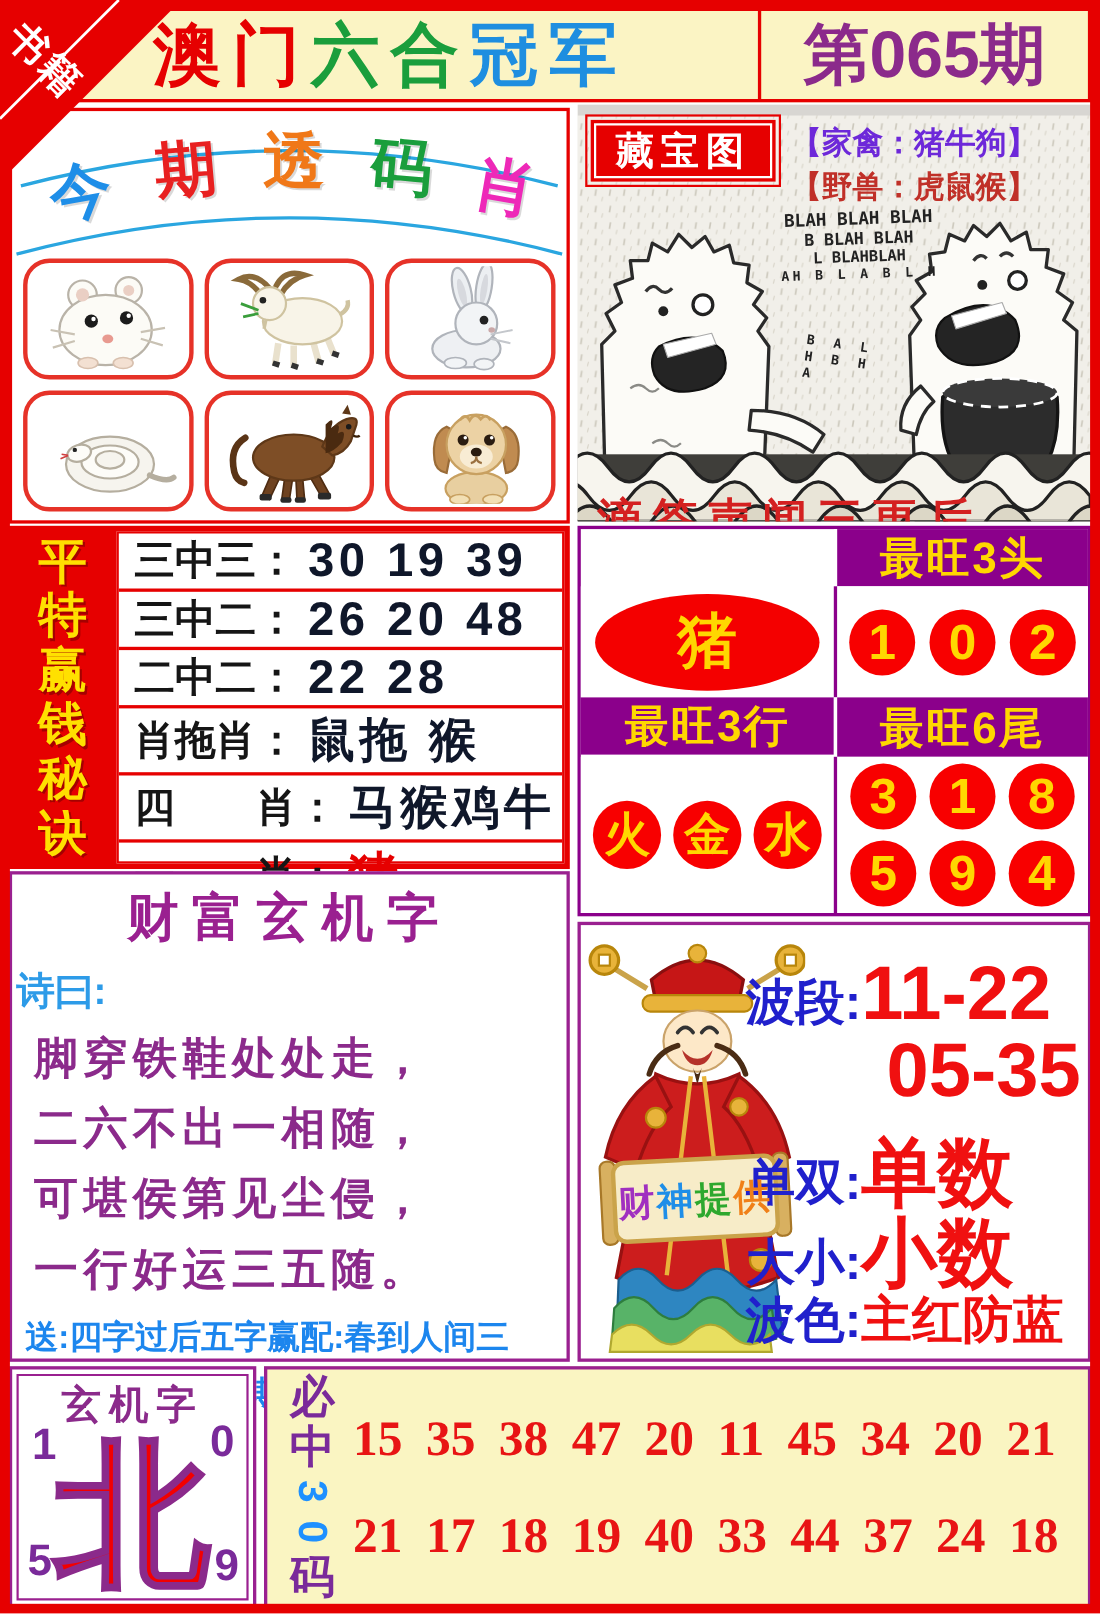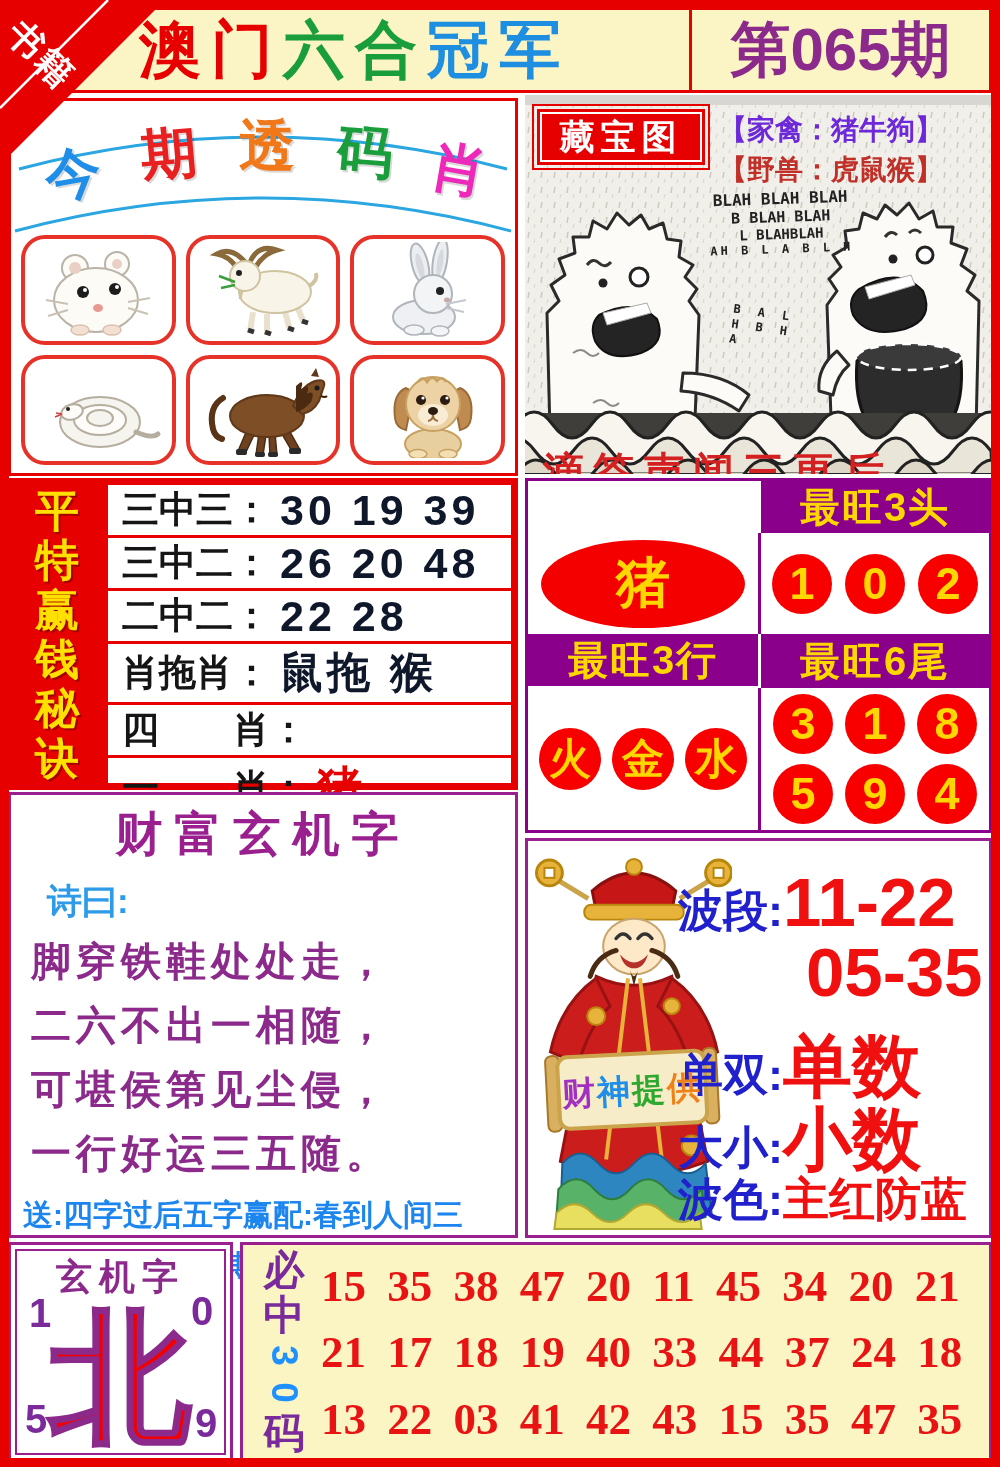--- a/index.html
+++ b/index.html
@@ -40,21 +40,21 @@
                 border-bottom:3px solid #e60000; }
   .secret-row:last-child { border-bottom:none; }
   .srow-label { font-size:37px; font-weight:800; color:#151515; white-space:pre; }
   .srow-value { font-size:43px; font-weight:800; color:#0f172a; letter-spacing:4px; white-space:pre; }
   .srow-value.red { color:#e60000; font-size:45px; }
 
   
   .sec-mystic { position:absolute; left:8px; top:792px; width:510px; height:446px; background:#fff;
                 border:3px solid #9a2090; padding-top:8px; }
   .mystic-title { text-align:center; color:#9a2090; font-size:47px; font-weight:900; letter-spacing:12px; }
-  .mystic-intro { margin:12px 0 0 36px; color:#2d9be8; font-size:35px; font-weight:700; }
+  .mystic-intro { margin:12px 0 0 4px; color:#2d9be8; font-size:35px; font-weight:700; }
   .poem-line { margin:9px 0 0 20px; color:#8b2a8b; font-size:40px; font-weight:600; letter-spacing:5px; }
   .gift1 { margin:14px 0 0 12px; color:#1c86ee; font-size:30px; font-weight:700; }
   .gift2 { margin:10px 0 0 16px; color:#1c86ee; font-size:30px; font-weight:700; letter-spacing:3px; }
 
   
   .sec-treasure { position:absolute; left:525px; top:95px; width:467px; height:379px; overflow:hidden;
                   background:#f1efe9; }
   .treasure-badge { position:absolute; left:12px; top:14px; width:168px; height:56px; background:#e60000;
                     color:#fff; display:flex; align-items:center; justify-content:center; font-size:35px;
                     font-weight:800; letter-spacing:6px; box-shadow:inset 0 0 0 3px #e60000, inset 0 0 0 5px #fff;
@@ -271,20 +271,21 @@
       <div class="secret-row">
         <span class="srow-label">二中二：</span>
         <span class="srow-value">22 28</span>
       </div>
       <div class="secret-row">
         <span class="srow-label">肖拖肖：</span>
         <span class="srow-value">鼠拖 猴</span>
       </div>
       <div class="secret-row">
         <span class="srow-label">四　　肖：</span>
+        <span class="srow-value">马猴鸡牛</span>
       </div>
       <div class="secret-row">
         <span class="srow-label">一　　肖：</span>
         <span class="srow-value red">猪</span>
       </div>
     </div>
   </div>
 
   <div class="sec-mystic">
     <div class="mystic-title">财富玄机字</div>
@@ -467,18 +468,17 @@
     <div class="mh-label">
       <span class="mh-cn">必</span>
       <span class="mh-cn">中</span>
       <span class="mh-num">3</span>
       <span class="mh-num">0</span>
       <span class="mh-cn">码</span>
     </div>
     <div class="mh-rows">
       <div class="mh-row">15 35 38 47 20 11 45 34 20 21</div>
       <div class="mh-row">21 17 18 19 40 33 44 37 24 18</div>
-      <div class="mh-row">13 22 03 41 42 43 15 35 47 35</div>
     </div>
   </div>
 
   <div class="frame"></div>
 </div>
 
 </body></html>

